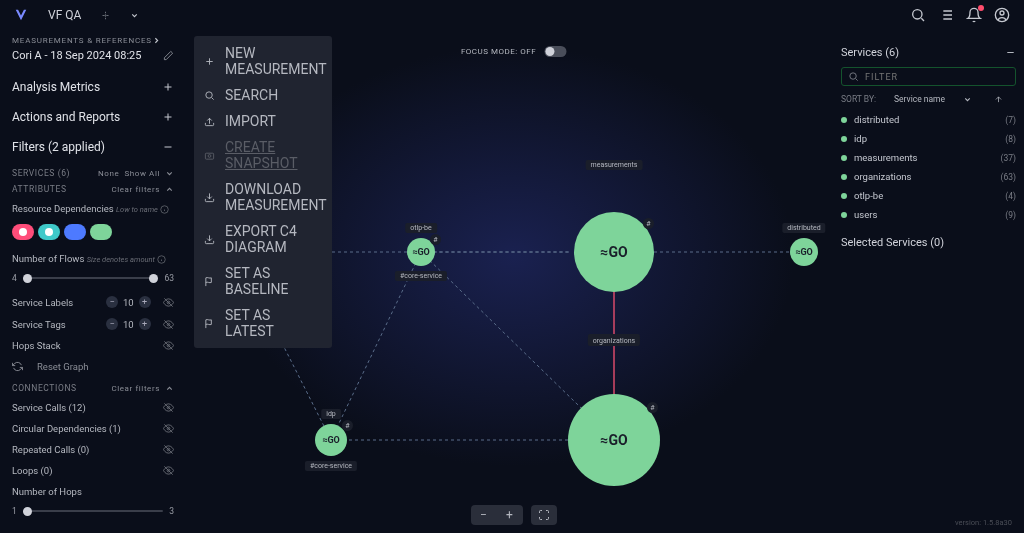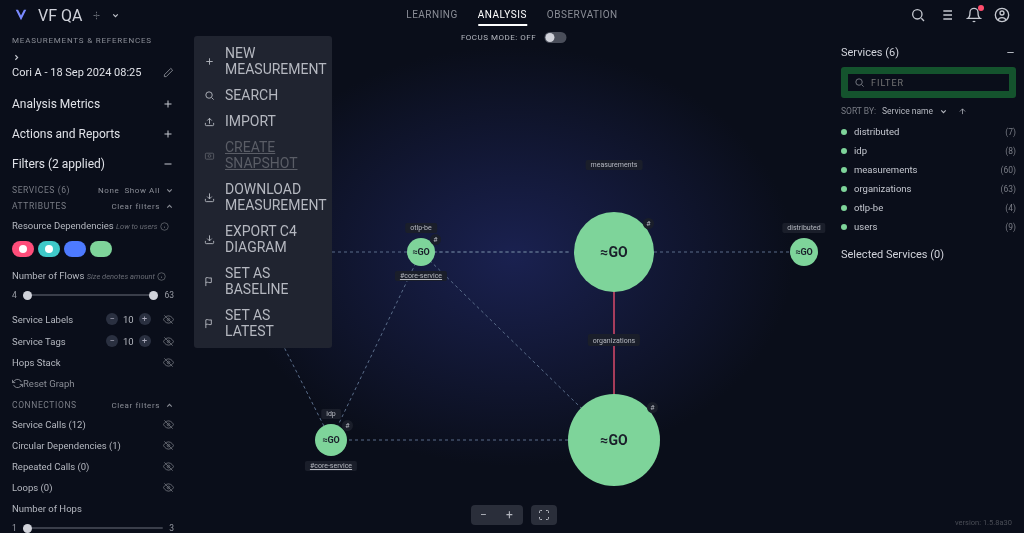--- a/index.html
+++ b/index.html
@@ -1,33 +1,33 @@
 <!DOCTYPE html>
 <html><head>
 <meta charset="utf-8">
 <style>
 * { margin: 0; padding: 0; box-sizing: border-box; font-family: -apple-system, BlinkMacSystemFont, 'Segoe UI', Roboto, sans-serif; }
 body { background: #0a0e1a; color: #c5c8d0; width: 1024px; height: 533px; overflow: hidden; position: relative; }
 .topbar { height: 30px; display: flex; align-items: center; padding: 0 14px; position: relative; }
-.logo-area { display: flex; align-items: center; gap: 10px; font-size: 16px; color: #d0d2da; }
+.logo-area { display: flex; align-items: center; gap: 20px; font-size: 12px; color: #d0d2da; }
 .logo-v { width: 14px; height: 14px; }
 .navtabs { position: absolute; left: 50%; transform: translateX(-50%); display: flex; gap: 20px; font-size: 10px; letter-spacing: 0.5px; }
 .navtab { color: #8a8d96; cursor: pointer; padding: 4px 0; }
 .navtab.active { color: #fff; border-bottom: 2px solid #fff; }
 .top-icons { margin-left: auto; display: flex; gap: 12px; align-items: center; }
 .top-icon { width: 16px; height: 16px; color: #c5c8d0; cursor: pointer; position: relative; }
 .notif-dot { position: absolute; top: -2px; right: -2px; width: 6px; height: 6px; background: #ff4d6d; border-radius: 50%; }
 
 .main { position: absolute; top: 30px; left: 0; right: 0; bottom: 0; }
 
 .left-panel { position: absolute; left: 0; top: 6px; width: 186px; bottom: 0; overflow-y: auto; padding: 0 12px; font-size: 10px; }
 .left-panel::-webkit-scrollbar { width: 4px; }
 .left-panel::-webkit-scrollbar-thumb { background: #2a2e3a; }
 
-.breadcrumb { font-size: 8px; letter-spacing: 0.8px; color: #8a8d96; display: flex; gap: 8px; flex-direction: column; }
+.breadcrumb { font-size: 8px; letter-spacing: 0.8px; color: #8a8d96; display: flex; align-items: center; gap: 0; }
 .snapshot-row { display: flex; justify-content: space-between; align-items: center; margin: 4px 0 10px 0; }
 .snapshot-name { font-size: 11px; color: #e0e2e8; }
 .pencil-icon { width: 11px; height: 11px; color: #8a8d96; }
 
 .section-header { display: flex; justify-content: space-between; align-items: center; cursor: pointer; padding: 8px 0; font-size: 12px; color: #e0e2e8; }
 .section-right { width: 12px; height: 12px; }
 
 .sub-header { display: flex; justify-content: space-between; align-items: center; font-size: 8.5px; letter-spacing: 0.6px; color: #7a7d86; margin: 6px 0 4px 0; }
 .sub-header-right { display: flex; gap: 5px; align-items: center; font-size: 8px; }
 .sub-header-link { color: #8a8d96; cursor: pointer; }
@@ -40,49 +40,49 @@
 .hint { font-size: 7.5px; color: #6a6d76; font-style: italic; }
 
 .color-bubbles { display: flex; gap: 4px; margin: 5px 0 8px 0; }
 .bubble { width: 22px; height: 16px; border-radius: 8px; display: flex; align-items: center; justify-content: center; cursor: pointer; }
 .bubble-inner { width: 8px; height: 8px; border-radius: 50%; background: #fff; }
 
 .slider-row { display: flex; align-items: center; gap: 6px; margin: 4px 0 8px 0; font-size: 8.5px; color: #9a9da6; }
 .slider-track { flex: 1; height: 2px; background: #3a3e4a; position: relative; border-radius: 1px; }
 .slider-thumb { position: absolute; width: 9px; height: 9px; border-radius: 50%; background: #d0d2da; top: -3.5px; cursor: pointer; }
 
-.reset-row { display: flex; align-items: flex-start; gap: 0; font-size: 9.5px; color: #8a8d96; padding: 5px 0; cursor: pointer; }
+.reset-row { display: flex; align-items: flex-start; gap: 14px; font-size: 9.5px; color: #8a8d96; padding: 5px 0; cursor: pointer; }
 
 .context-menu { position: absolute; left: 194px; top: 6px; width: 138px; background: #202430; border-radius: 3px; padding: 4px 0; z-index: 10; font-size: 14px; }
 .menu-item { display: flex; align-items: center; gap: 10px; padding: 5px 10px; color: #b5b8c0; cursor: pointer; }
 .menu-item.disabled { color: #5a5d66; cursor: default; text-decoration: underline; }
 .menu-icon { width: 11px; height: 11px; flex-shrink: 0; }
 
 .right-panel { position: absolute; right: 8px; top: 16px; width: 175px; font-size: 10px; }
 .services-header { display: flex; justify-content: space-between; align-items: center; font-size: 11px; color: #d0d2da; margin-bottom: 8px; }
-.filter-input-row { display: flex; align-items: center; gap: 6px; border: 7px solid #14532d; border-radius: 3px; padding: 3px 6px; margin-bottom: 8px; }
+.filter-input-row { display: flex; align-items: center; gap: 6px; border: 1px solid #14532d; border-radius: 3px; padding: 3px 6px; margin-bottom: 8px; }
 .filter-input { background: transparent; border: none; outline: none; color: #c5c8d0; font-size: 9px; flex: 1; letter-spacing: 1px; }
-.sort-row { font-size: 8.5px; color: #7a7d86; margin-bottom: 6px; display: flex; align-items: center; gap: 6px; }
+.sort-row { font-size: 8.5px; color: #7a7d86; margin-bottom: 6px; display: flex; align-items: center; gap: 18px; }
 .sort-val { color: #b5b8c0; }
 .service-item { display: flex; align-items: center; justify-content: space-between; padding: 4px 0; font-size: 9.5px; cursor: pointer; }
 .service-left { display: flex; align-items: center; gap: 7px; }
 .service-dot { width: 6px; height: 6px; border-radius: 50%; background: #7ed49a; }
 .service-count { color: #7a7d86; font-size: 8.5px; }
 .selected-services { margin-top: 12px; font-size: 11px; color: #d0d2da; }
 
 .canvas { position: absolute; left: 186px; right: 183px; top: 0; bottom: 0; background: radial-gradient(ellipse 400px 300px at 50% 45%, #1a2150 0%, #0a0e1a 70%); }
-.focus-bar { position: absolute; top: 2px; left: 50%; transform: translateX(-50%); display: flex; align-items: center; gap: 8px; font-size: 8px; letter-spacing: 0.5px; color: #b5b8c0; }
+.focus-bar { position: absolute; top: 16px; left: 50%; transform: translateX(-50%); display: flex; align-items: center; gap: 8px; font-size: 8px; letter-spacing: 0.5px; color: #b5b8c0; }
 .toggle { width: 22px; height: 11px; background: #4a4e5a; border-radius: 6px; position: relative; cursor: pointer; }
 .toggle-knob { position: absolute; width: 9px; height: 9px; border-radius: 50%; background: #d0d2da; top: 1px; left: 1px; }
 
 .node { position: absolute; transform: translate(-50%, -50%); }
 .node-circle { border-radius: 50%; background: #7ed49a; display: flex; align-items: center; justify-content: center; position: relative; }
 .node-label { position: absolute; background: #1a1e2a; color: #b5b8c0; font-size: 7px; padding: 1px 5px; border-radius: 2px; white-space: nowrap; left: 50%; transform: translateX(-50%); }
 .node-label.top { top: -15px; }
-.node-label.bottom { bottom: -15px; text-decoration: underline; }
+.node-label.bottom { bottom: -15px; }
 .hash-badge { position: absolute; width: 11px; height: 11px; background: #1a1e2a; border-radius: 50%; display: flex; align-items: center; justify-content: center; font-size: 7px; color: #b5b8c0; }
 .go-logo { font-size: 9px; color: #1a1e2a; font-weight: bold; }
 .go-big { font-size: 14px; }
 
 .edges { position: absolute; inset: 0; width: 100%; height: 100%; pointer-events: none; }
 
 .zoom-controls { position: absolute; bottom: 8px; left: 50%; transform: translateX(-50%); display: flex; gap: 8px; }
 .zoom-group { background: #2a2e3a; border-radius: 4px; display: flex; }
 .zoom-btn { width: 26px; height: 20px; display: flex; align-items: center; justify-content: center; cursor: pointer; color: #b5b8c0; font-size: 12px; }
 
@@ -100,25 +100,20 @@
       </svg>
     <span>VF QA</span>
     <svg class="chev" viewBox="0 0 24 24" fill="none" stroke="#8a8d96" stroke-width="2">
         <circle cx="12" cy="12" r="2"></circle>
         <path d="M12 2v4m0 12v4m8-10h-4M8 12H4"></path>
       </svg>
     <svg class="chev" viewBox="0 0 24 24" fill="none" stroke="#c5c8d0" stroke-width="3">
         <path d="M6 9l6 6 6-6"></path>
       </svg>
   </div>
-  <div class="navtabs">
-    <div class="navtab">LEARNING</div>
-    <div class="navtab active">ANALYSIS</div>
-    <div class="navtab">OBSERVATION</div>
-  </div>
   <div class="top-icons">
     <svg class="top-icon" viewBox="0 0 24 24" fill="none" stroke="currentColor" stroke-width="2">
         <circle cx="11" cy="11" r="7"></circle>
         <path d="M21 21l-4-4"></path>
       </svg>
     <svg class="top-icon" viewBox="0 0 24 24" fill="none" stroke="currentColor" stroke-width="2">
         <path d="M8 6h13M8 12h13M8 18h13M3 6h.01M3 12h.01M3 18h.01"></path>
       </svg>
     <div class="top-icon">
         <svg viewBox="0 0 24 24" fill="none" stroke="currentColor" stroke-width="2">
@@ -184,21 +179,21 @@
       <span>ATTRIBUTES</span>
       <div class="sub-header-right">
         <span class="sub-header-link">Clear filters</span>
         <svg class="chev" viewBox="0 0 24 24" fill="none" stroke="#8a8d96" stroke-width="3">
             <path d="M6 15l6-6 6 6"></path>
           </svg>
       </div>
     </div>
 
     <div class="filter-row">
-      <span><span>Resource Dependencies</span> <span class="hint">Low to users</span> <svg style="display:inline-block;width:9px;height:9px;vertical-align:middle" viewBox="0 0 24 24" fill="none" stroke="#6a6d76" stroke-width="2">
+      <span><span>Resource Dependencies</span> <span class="hint">Low to name</span> <svg style="display:inline-block;width:9px;height:9px;vertical-align:middle" viewBox="0 0 24 24" fill="none" stroke="#6a6d76" stroke-width="2">
             <circle cx="12" cy="12" r="10"></circle>
             <path d="M12 16v-4M12 8h.01"></path>
           </svg></span>
     </div>
     <div class="color-bubbles">
       <div class="bubble" style="background:#ff4d7a">
           <div class="bubble-inner"></div>
         </div>
       <div class="bubble" style="background:#3fc9c9">
           <div class="bubble-inner"></div>
@@ -491,21 +486,21 @@
           <div class="service-dot"></div>
           <span>idp</span>
         </div>
         <span class="service-count">(8)</span>
       </div>
     <div class="service-item">
         <div class="service-left">
           <div class="service-dot"></div>
           <span>measurements</span>
         </div>
-        <span class="service-count">(60)</span>
+        <span class="service-count">(37)</span>
       </div>
     <div class="service-item">
         <div class="service-left">
           <div class="service-dot"></div>
           <span>organizations</span>
         </div>
         <span class="service-count">(63)</span>
       </div>
     <div class="service-item">
         <div class="service-left">

